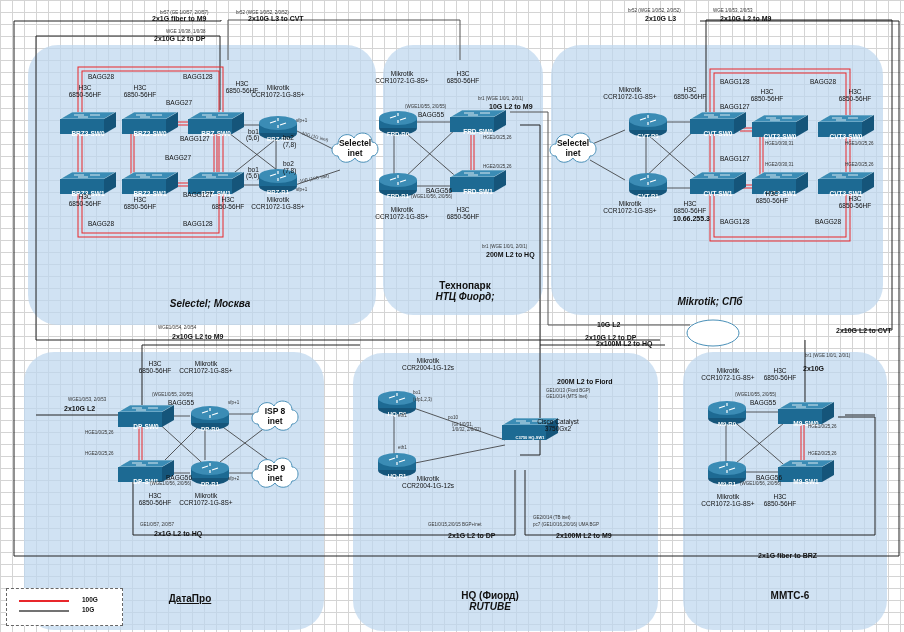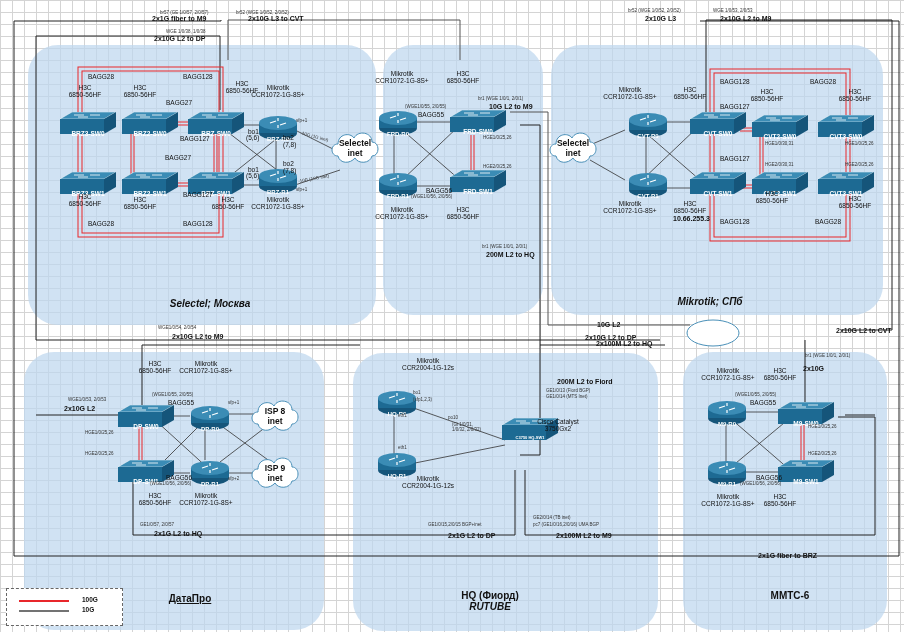--- a/index.html
+++ b/index.html
@@ -120,20 +120,24 @@
         <line x1="735" y1="472" x2="785" y2="472"></line>
       <line x1="726" y1="420" x2="726" y2="462"></line>
     </g>
 
     <g>
       <ellipse cx="713" cy="333" rx="26" ry="13" fill="#fff" stroke="#4a90b8" stroke-width="1"></ellipse>
     </g>
   </svg>
 
   <div class="zone-title" style="left:150px;top:298px;width:120px;"><i>Selectel; Москва</i></div>
+  <div class="zone-title" style="left:395px;top:280px;width:140px;">
+    <div>Технопарк</div>
+    <i>НТЦ Фиорд;</i>
+  </div>
   <div class="zone-title" style="left:650px;top:296px;width:120px;"><i>Mikrotik; СПб</i></div>
   <div class="zone-title" style="left:150px;top:593px;width:80px;text-decoration:underline;"><span>ДатаПро</span></div>
   <div class="zone-title" style="left:440px;top:590px;width:100px;">
     <div>HQ (Фиорд)</div>
     <i>RUTUBE</i>
   </div>
   <div class="zone-title" style="left:760px;top:590px;width:60px;"><span>MMTC-6</span></div>
 
   <div id="devices">
       <div class="dev" style="left: 60px; top: 112px;"><svg width="56" height="22" viewBox="0 0 56 22">

